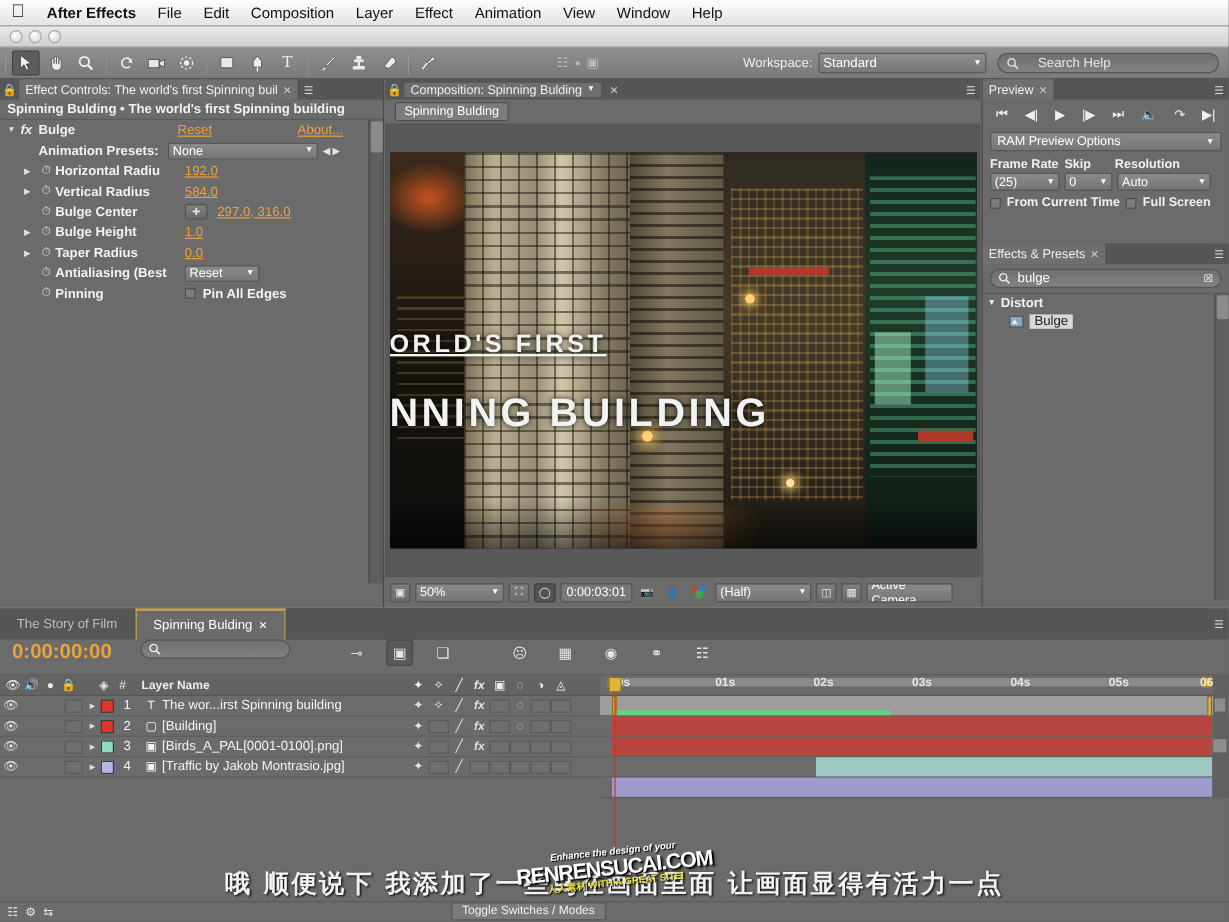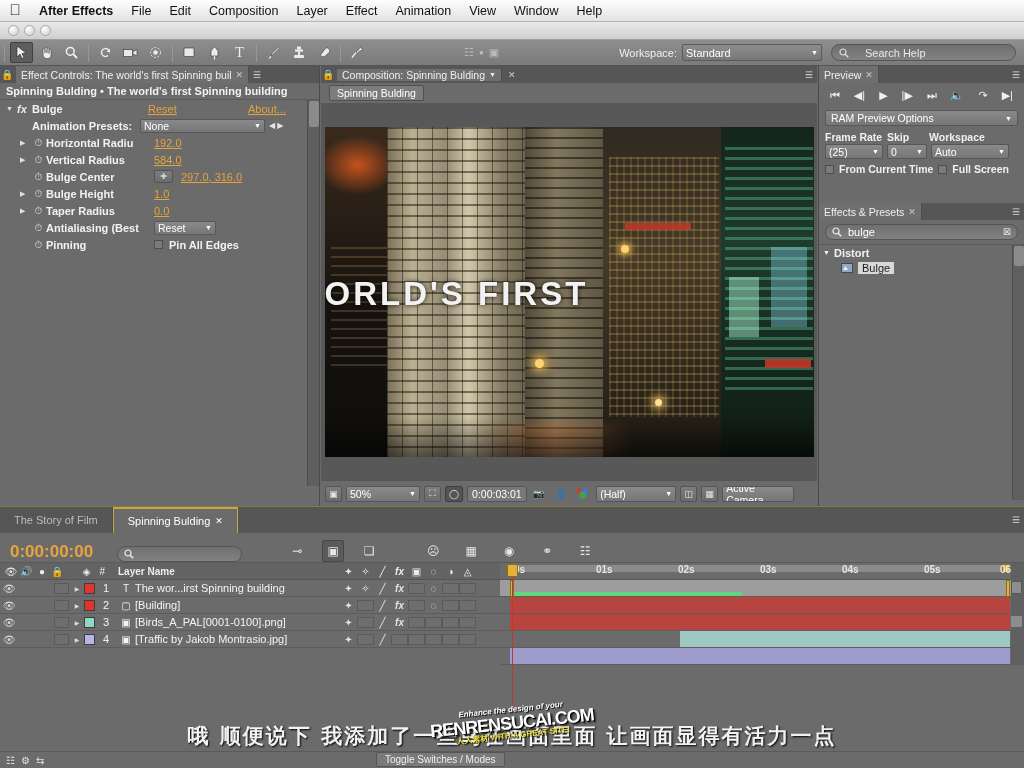--- a/index.html
+++ b/index.html
@@ -164,21 +164,21 @@
 
   
   #timeline { left:0; top:506px; width:1024px; height:262px; background:#6b6b6b;
      border-top:1px solid #8a7b3c;}
   .tl-tabs { height:26px; background:#565656; display:flex; align-items:stretch; }
   .tl-tab { display:flex; align-items:center; gap:5px; padding:0 14px; font-size:11px;
     color:#bdbdbd; border-right:1px solid #4c4c4c; }
   .tl-tab.active { background:#6b6b6b; color:#ffffff;
     border-top:2px solid #c3a849; border-left:1px solid #c3a849; border-right:1px solid #c3a849; }
   .tl-tab .x { font-size:9px; }
-  .tl-toolrow { height:30px; display:flex; align-items:flex-end; gap:12px; background:#6b6b6b;
+  .tl-toolrow { height:30px; display:flex; align-items:flex-start; gap:12px; background:#6b6b6b;
      border-bottom:1px solid #5a5a5a;}
   .tl-time { font-family:"Liberation Sans",sans-serif; font-size:17px; font-weight:bold;
     color:#e8a33d; padding:0 12px 0 10px; letter-spacing:0px;}
   .tl-search { width:125px; height:16px; background:linear-gradient(#6f6f6f,#828282);
     border:1px solid #555; border-radius:8px; display:flex; align-items:center;
     gap:5px; padding:0 6px; font-size:11px; color:#fff;}
   .tl-ico { width:26px; height:22px; display:flex; align-items:center; justify-content:center;
     font-size:12px; color:#e6e6e6;}
   .tl-ico.boxed { background:#5a5a5a; border:1px solid #474747; border-radius:2px; width:22px;}
 
@@ -513,21 +513,22 @@
           <div style="position:absolute;left:446px;top:120px;width:36px;height:80px;background:rgba(150,225,255,.35);"></div>
           <div style="position:absolute;left:440px;top:232px;width:46px;height:9px;background:#c0392b;opacity:.9;"></div>
 
           <div style="position:absolute;left:210px;top:232px;width:9px;height:9px;border-radius:50%;background:#ffd271;box-shadow:0 0 9px 4px rgba(255,200,90,.7);"></div>
           <div style="position:absolute;left:330px;top:272px;width:7px;height:7px;border-radius:50%;background:#ffdf9a;box-shadow:0 0 8px 4px rgba(255,210,110,.7);"></div>
           <div style="position:absolute;left:150px;top:296px;width:160px;height:34px;background:
                linear-gradient(90deg, rgba(255,120,60,0), rgba(255,140,70,.35), rgba(255,120,60,0));filter:blur(3px);"></div>
           <div style="position:absolute;left:0;bottom:0;width:100%;height:40px;background:
                linear-gradient(180deg, rgba(0,0,0,0), rgba(0,0,0,.55));"></div>
         </div>
-        <div class="ov-text" style="top:148px;font-size:33px;padding-left:0px;">ORLD'S FIRST</div>
+        <div class="ov-text" style="top:148px;font-size:21px;padding-left:0px;text-decoration:underline;">ORLD'S FIRST</div>
+        <div class="ov-text" style="top:198px;font-size:33px;padding-left:0px;">NNING BUILDING</div>
       </div>
     </div>
 
     <div class="comp-bottombar">
       <div class="cb-btn">▣</div>
       <div class="cb-dd" style="width:74px">
         <span>50%</span>
         <span class="arr">▼</span>
       </div>
       <div class="cb-btn">⛶</div>
@@ -573,21 +574,21 @@
       <span>↷</span>
       <span>▶|</span>
     </div>
     <div class="pv-dd">
       <span>RAM Preview Options</span>
       <span class="arr">▼</span>
     </div>
     <div class="pv-labels">
       <span style="width:62px">Frame Rate</span>
       <span style="width:42px">Skip</span>
-      <span>Workspace</span>
+      <span>Resolution</span>
     </div>
     <div class="pv-fields">
       <span class="pv-field" style="width:58px">
         <span>(25)</span>
         <span class="arr">▼</span>
       </span>
       <span class="pv-field" style="width:40px">
         <span>0</span>
         <span class="arr">▼</span>
       </span>

